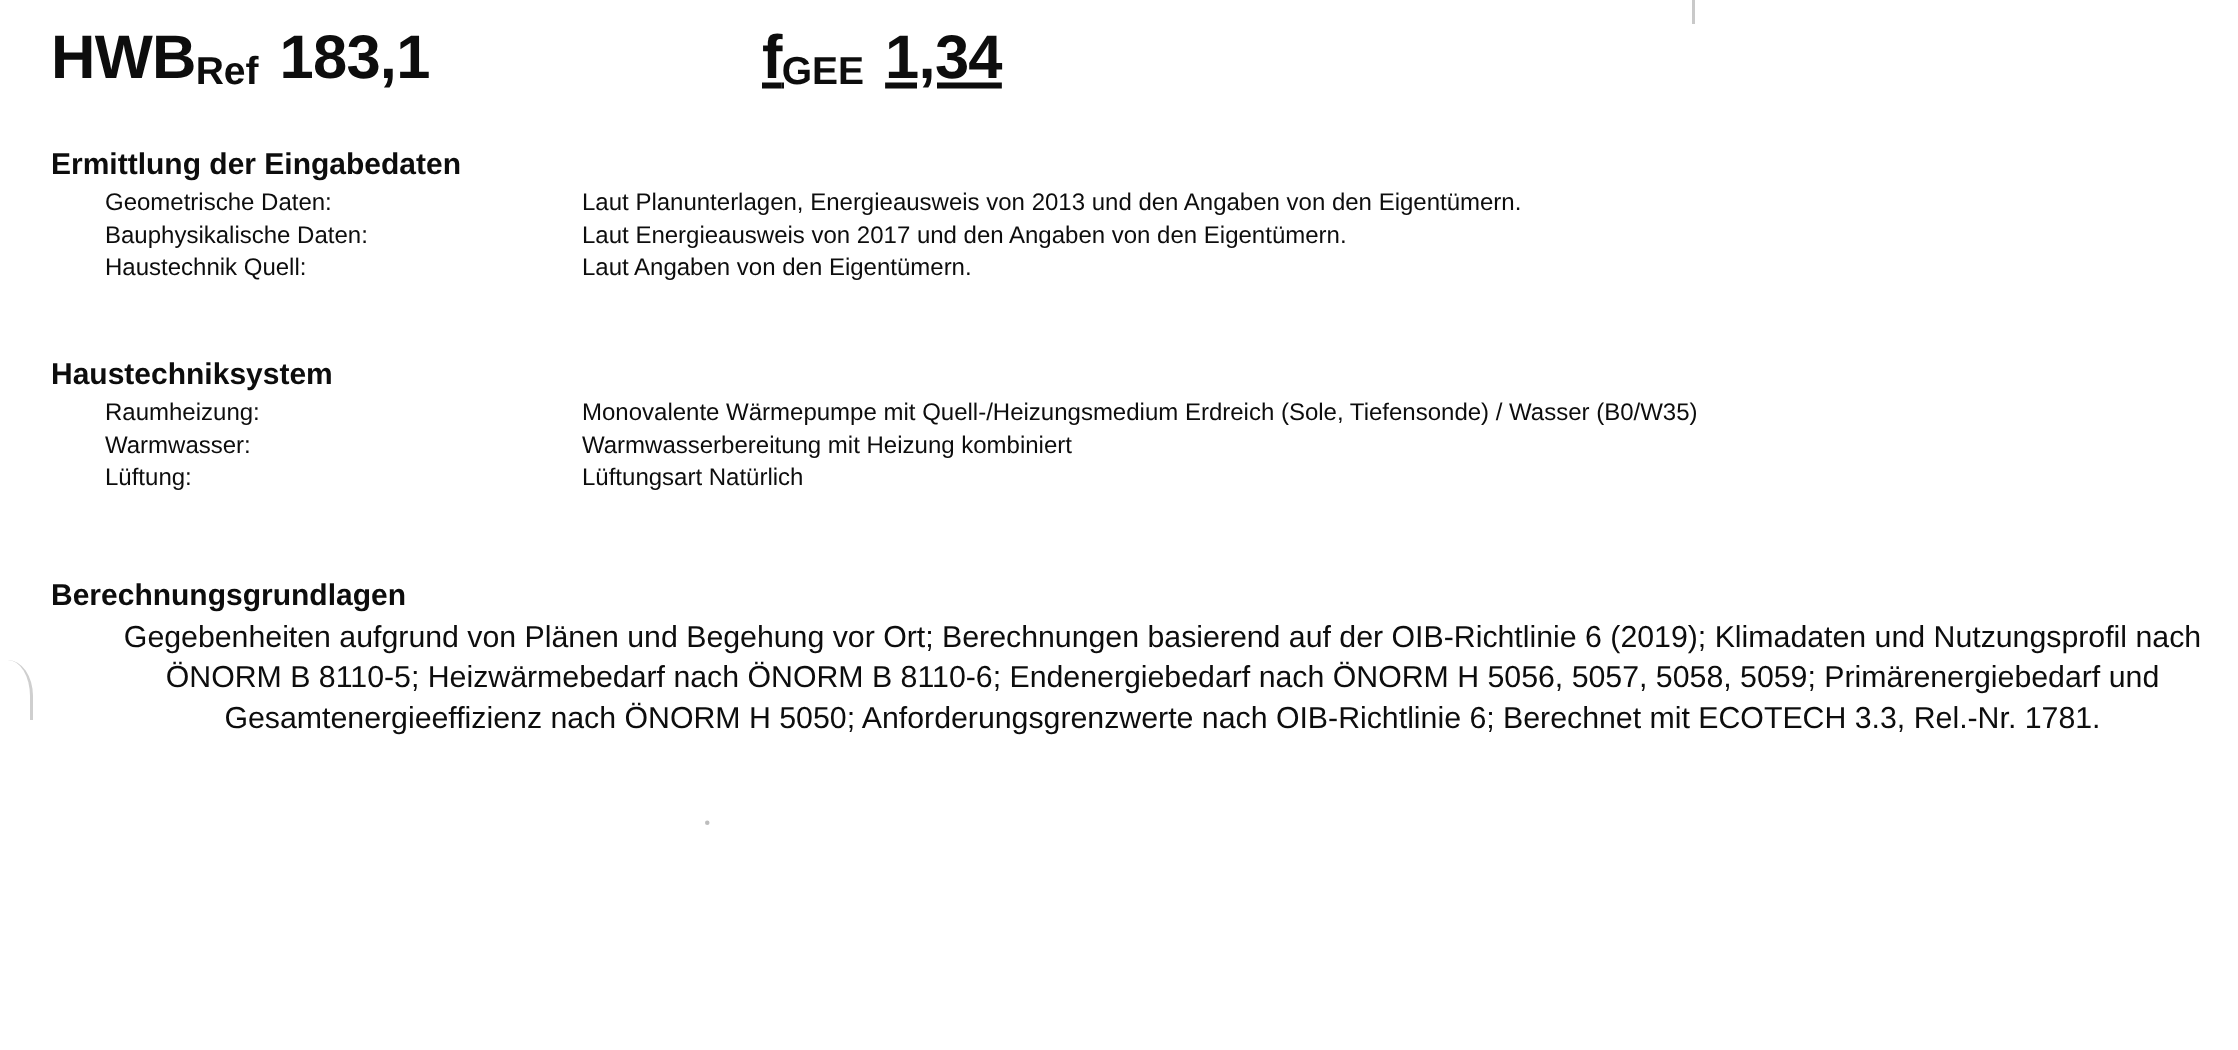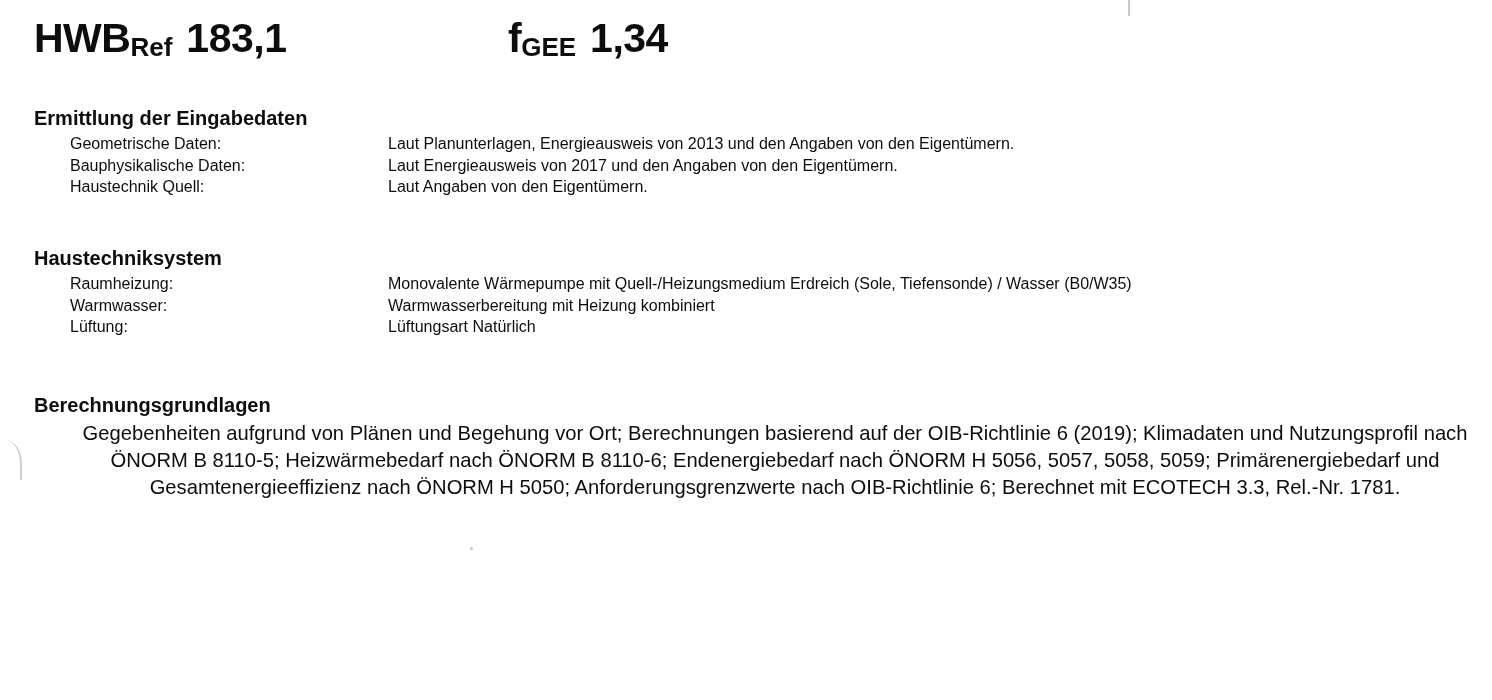--- a/index.html
+++ b/index.html
@@ -44,33 +44,33 @@
     vertical-align: baseline;
     position: relative;
     top: 4px;
     letter-spacing: 0px;
   }
   .indicator .val {
     margin-left: 14px;
     font-size: 41px;
   }
   #ind-0 { left: 34px; top: 10px; }
-  #ind-1 { left: 508px; top: 10px; }
+  #ind-1 { left: 508px; top: 10px; text-decoration: underline; }
 
   
   .section {
     position: absolute;
     left: 34px;
     width: 1420px;
   }
   .section-title {
     font-weight: bold;
     font-size: 20px;
     line-height: 1.2;
-    margin: 8px 0 3px 0;
+    margin: 0 0 3px 0;
   }
   .rows {
     margin-left: 36px;
   }
   .row {
     display: flex;
     align-items: flex-start;
     font-size: 16px;
     line-height: 1.35;
     white-space: nowrap;

